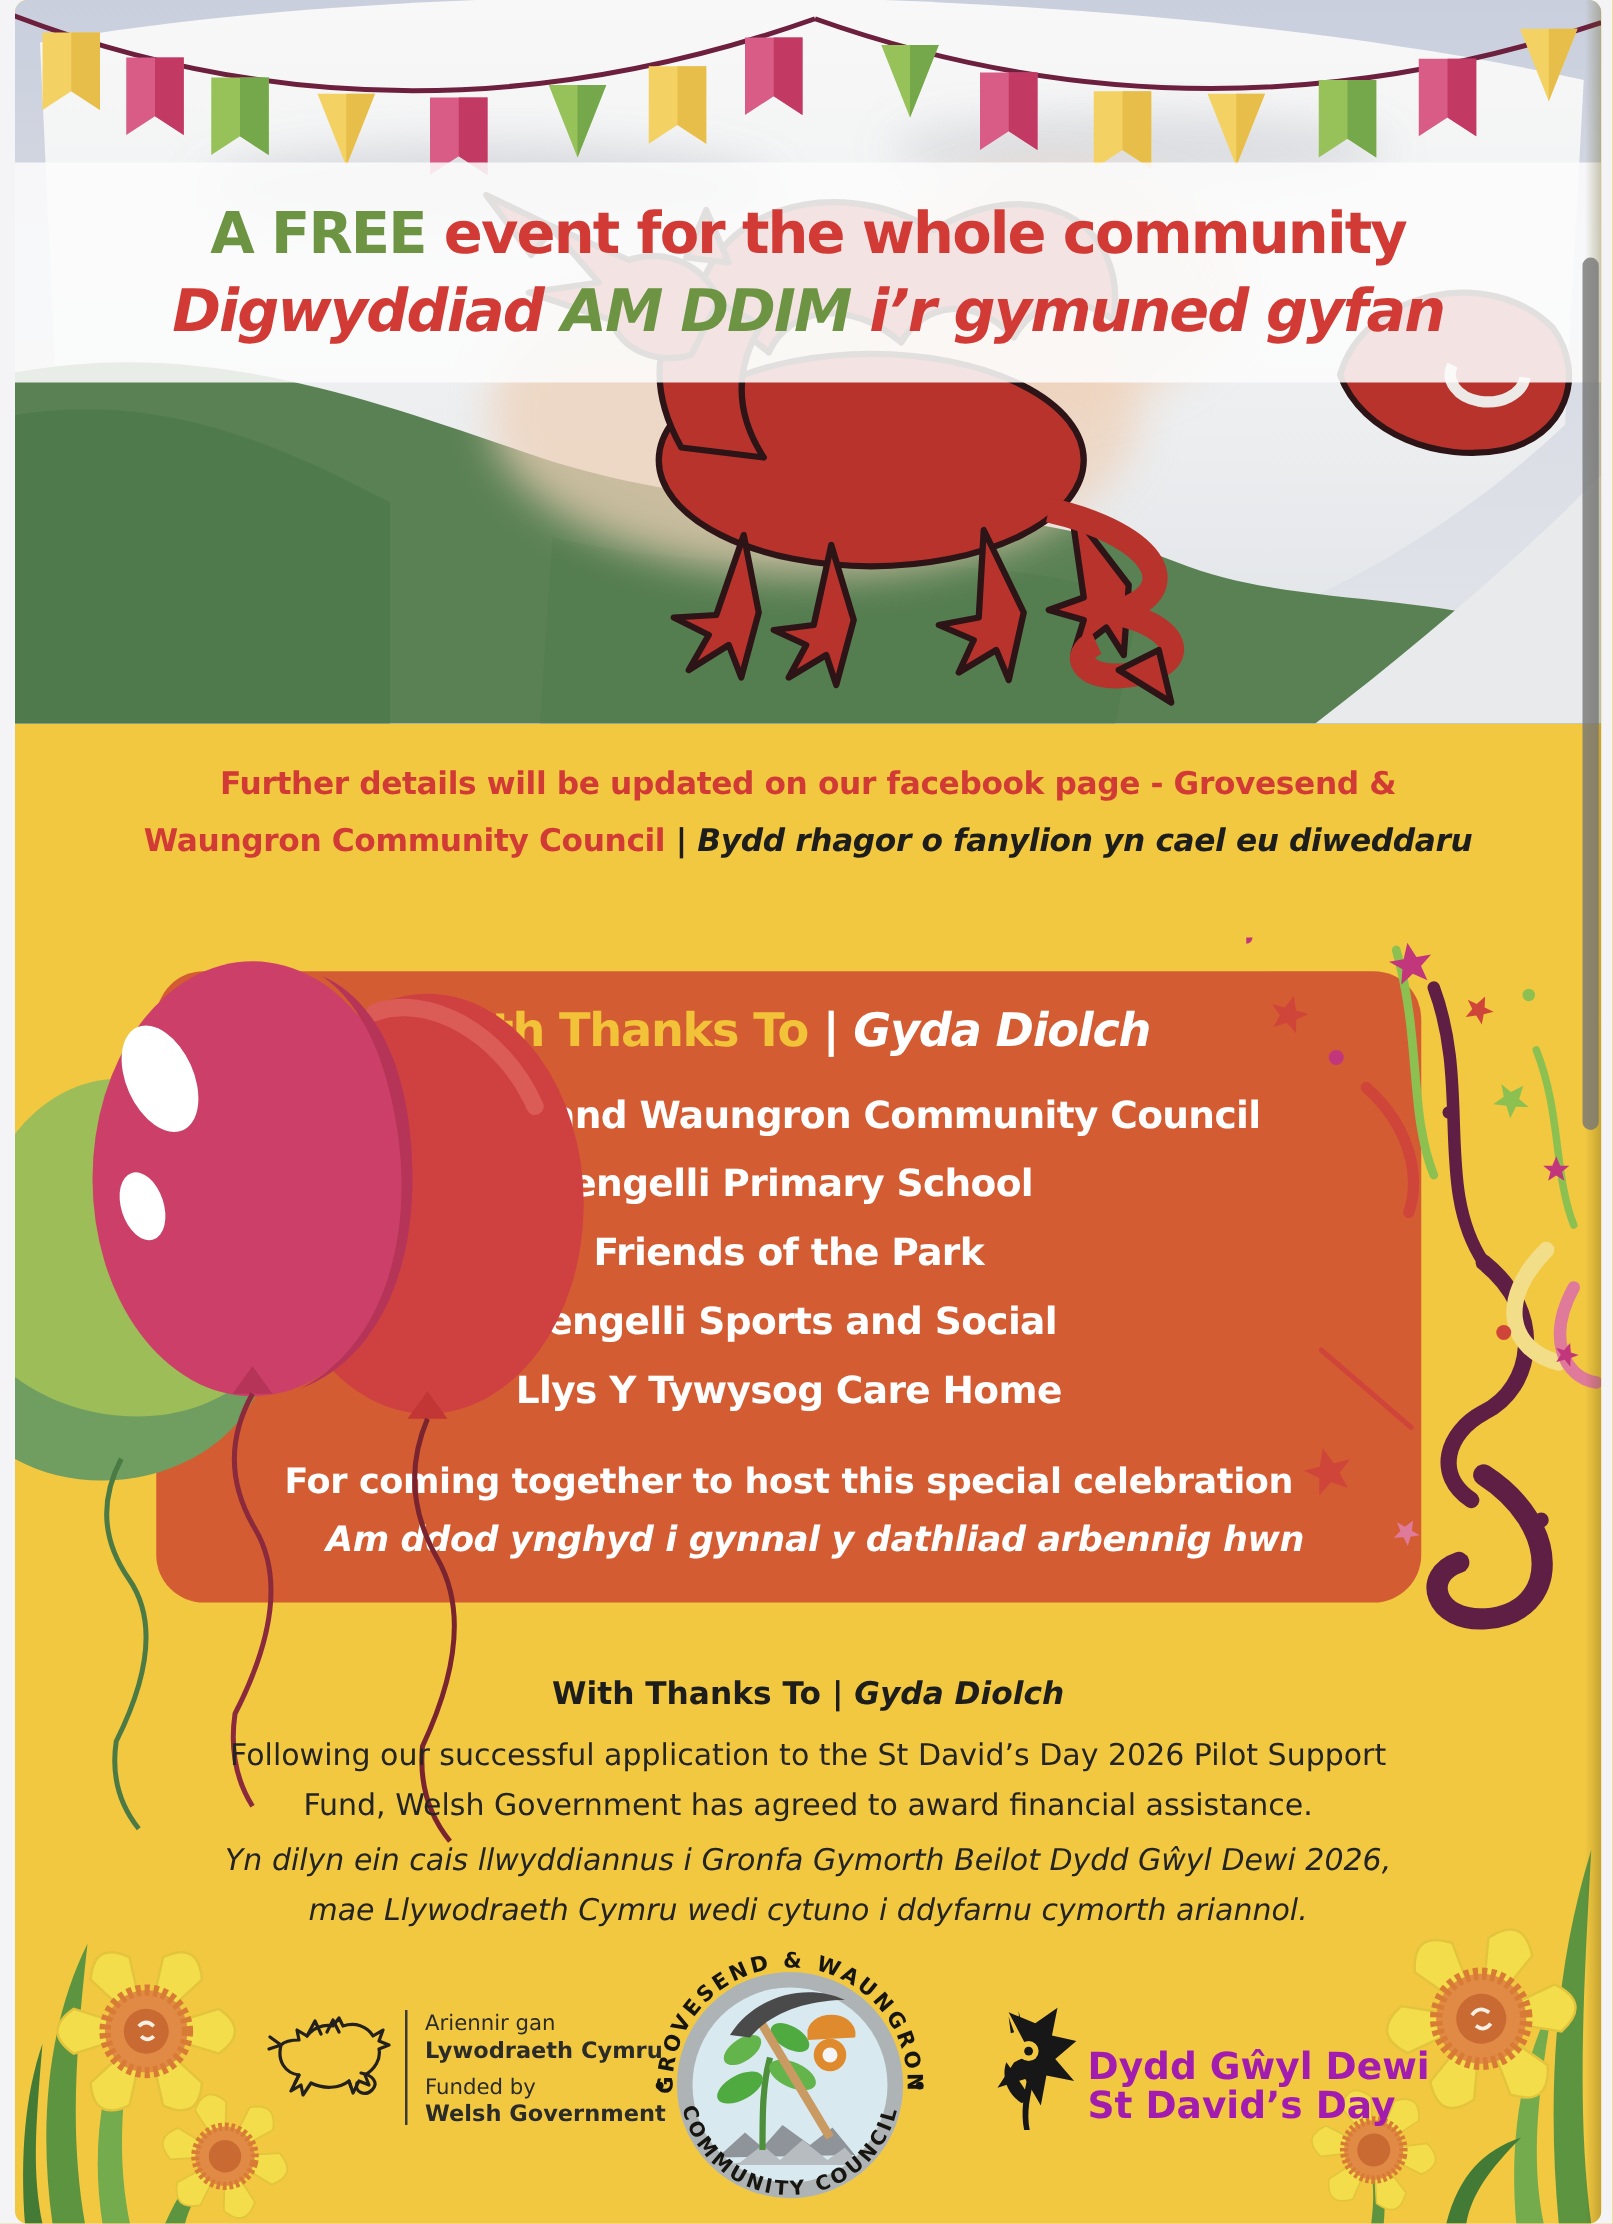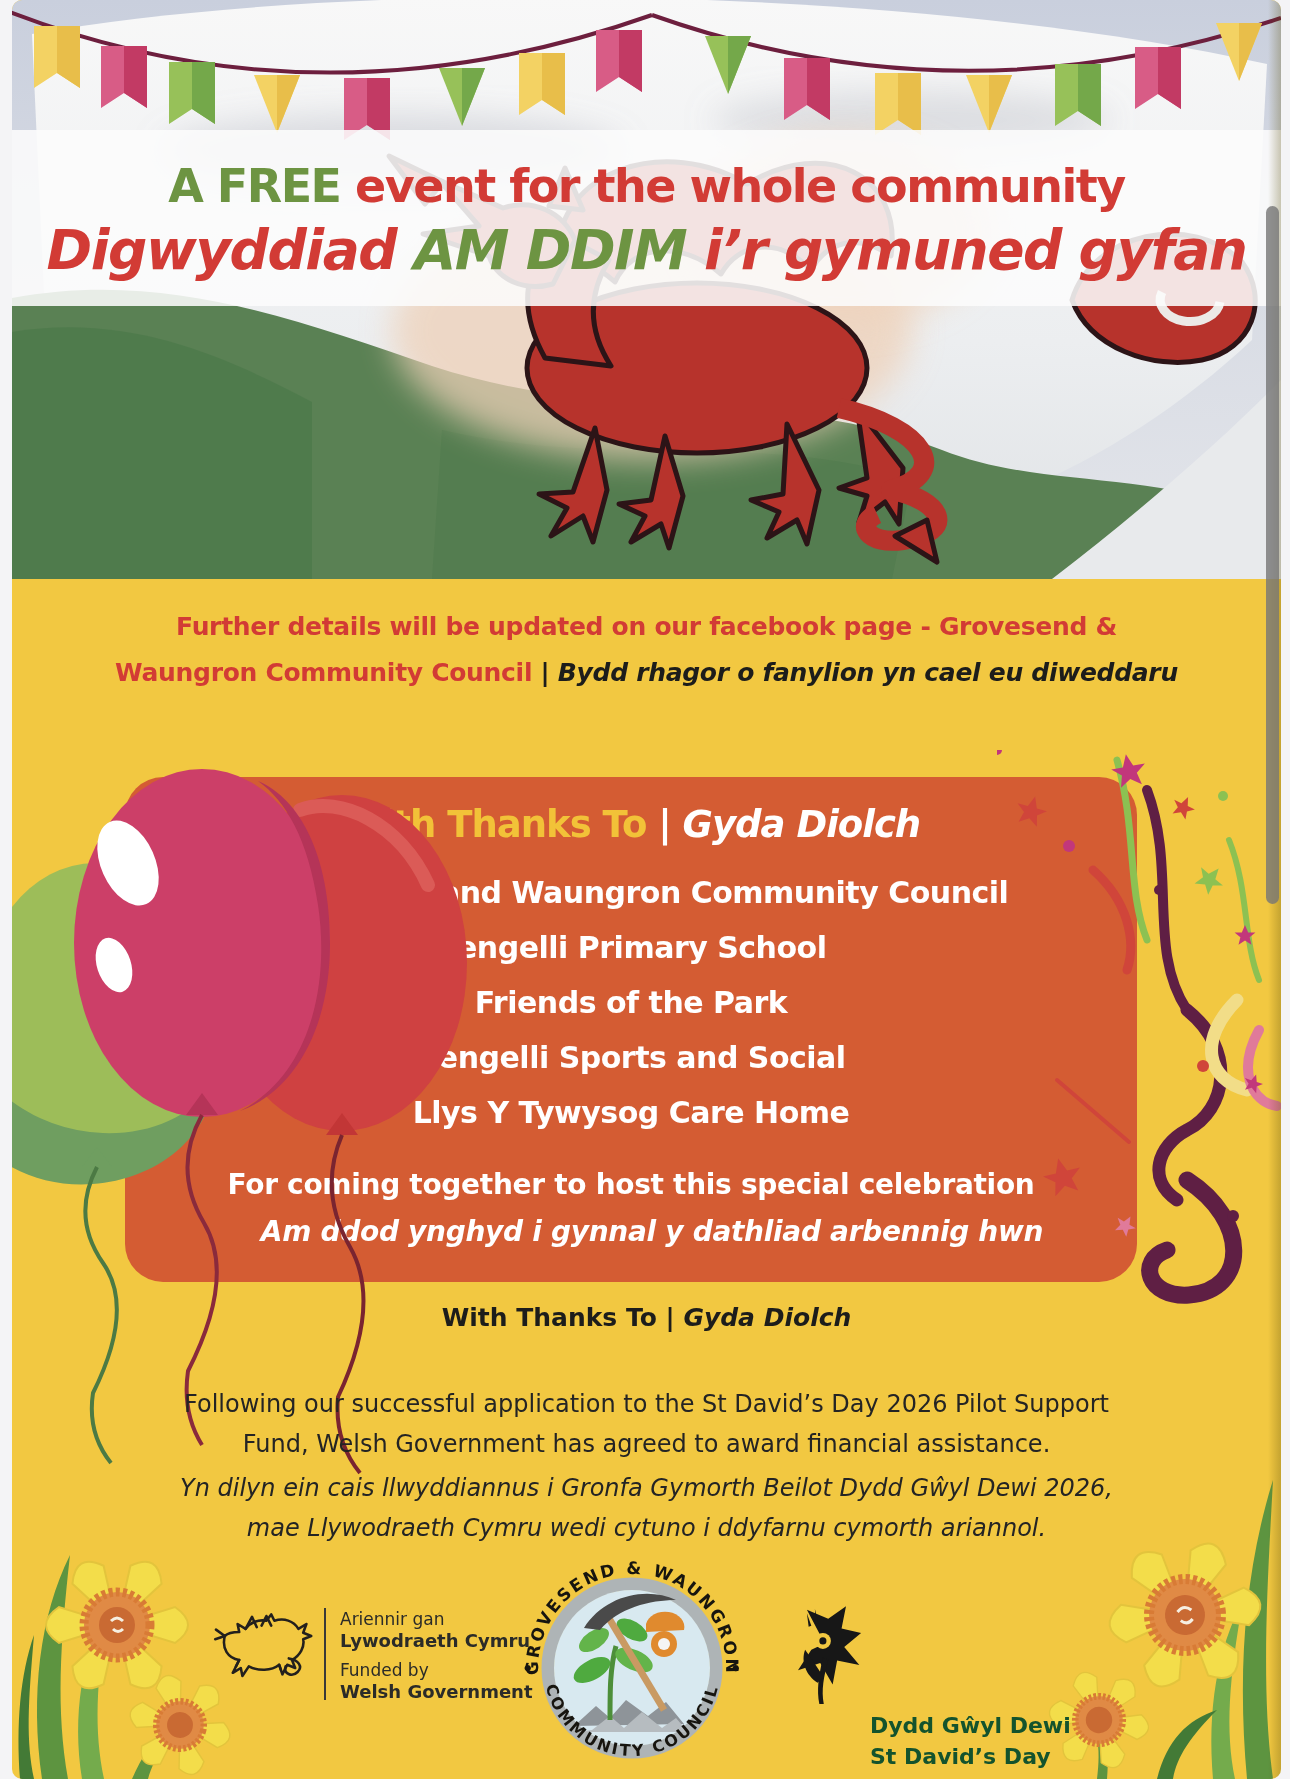--- a/index.html
+++ b/index.html
@@ -3,53 +3,53 @@
 <meta charset="utf-8">
 <style>
   html,body{margin:0;padding:0;}
   body{width:1290px;height:1779px;background:#f4f4f6;font-family:"DejaVu Sans","Liberation Sans",sans-serif;overflow:hidden;position:relative;}
   .poster{position:absolute;left:12px;top:0;width:1269px;height:1779px;background:#F2C841;border-radius:10px;overflow:hidden;}
   
   .hero{position:absolute;left:0;top:0;width:1269px;height:579px;background:linear-gradient(180deg,#c9cfdd 0%,#d6dae3 40%,#e3e5ea 100%);overflow:hidden;}
   .hero svg{position:absolute;left:0;top:0;}
   .title-band{position:absolute;left:0;top:130px;width:1269px;height:176px;background:rgba(252,252,252,0.88);display:flex;flex-direction:column;justify-content:center;align-items:center;gap:6px;}
   .title-line1{font-size:46px;font-weight:800;letter-spacing:-1.5px;line-height:58px;white-space:nowrap;}
-  .title-line2{font-size:55px;font-weight:800;font-style:italic;letter-spacing:-1.5px;line-height:58px;white-space:nowrap;}
+  .title-line2{font-size:47px;font-weight:800;font-style:italic;letter-spacing:-1.5px;line-height:58px;white-space:nowrap;}
   .t-green{color:#6D9442;}
   .t-red{color:#D23B35;}
   
   .notice{position:absolute;left:40px;top:604px;width:1189px;text-align:center;font-size:25px;font-weight:800;line-height:46px;letter-spacing:-0.3px;color:#1D1D1B;}
   .n-red{color:#D23B35;}
   .n-italic{font-style:italic;}
   
   .thanks-box{position:absolute;left:113px;top:777px;width:1012px;height:505px;background:#D45C33;border-radius:38px;}
   .box-heading{position:absolute;left:0;top:26px;width:100%;text-align:center;font-size:37px;font-weight:800;letter-spacing:-1px;color:#fff;white-space:nowrap;}
   .bh-gold{color:#F2C238;}
   .bh-white-italic{font-style:italic;}
   .box-orgs{position:absolute;left:0;top:88px;width:100%;margin:0;padding:0;list-style:none;text-align:center;}
   .box-orgs li{font-size:30px;font-weight:800;color:#fff;line-height:55px;letter-spacing:-0.5px;}
   .box-footer{position:absolute;left:0;top:384px;width:100%;text-align:center;color:#fff;font-size:28px;font-weight:700;line-height:47px;letter-spacing:-0.3px;}
   .bf-cy{font-style:italic;margin-left:42px;}
   
-  .mini-heading{position:absolute;left:0;top:1303px;width:1269px;text-align:center;font-size:25px;font-weight:800;color:#1D1D1B;}
+  .mini-heading{position:absolute;left:0;top:1340px;width:1269px;text-align:center;font-size:25px;font-weight:800;color:#1D1D1B;}
   .mh-cy{font-style:italic;}
   .para{position:absolute;left:90px;width:1089px;text-align:center;font-size:24px;line-height:40px;color:#242424;font-weight:500;margin-top:28px;}
   .para-en{top:1356px;}
   .para-cy{top:1440px;font-style:italic;}
   
   .deco{position:absolute;pointer-events:none;}
   
   .wg-logo{position:absolute;left:200px;top:1608px;}
   .wg-divider{position:absolute;left:312px;top:1608px;width:2px;height:92px;background:#3a3a38;}
   .wg-text{position:absolute;left:328px;top:1608px;color:#2b2b28;font-size:17px;line-height:22px;}
   .wg-text .bold{font-weight:700;font-size:18px;}
   .wg-text .gap{height:7px;}
   .cc-logo{position:absolute;left:500px;top:1548px;}
   .sd-logo{position:absolute;left:770px;top:1604px;}
-  .sd-text{position:absolute;left:858px;top:1710px;color:#14532d;font-size:22px;font-weight:700;line-height:31px;white-space:nowrap;}
+  .sd-text{position:absolute;left:858px;top:1638px;color:#a21caf;font-size:30px;font-weight:700;line-height:31px;white-space:nowrap;}
   
   .edge-shade{position:absolute;right:0;top:0;width:13px;height:100%;background:linear-gradient(90deg,rgba(0,0,0,0) 0%,rgba(90,78,10,0.30) 100%);}
   .scrollbar-thumb{position:absolute;left:1266px;top:206px;width:13px;height:698px;border-radius:7px;background:rgba(118,118,118,0.8);}
 </style>
 </head>
 <body>
 
 <div class="poster">
 
   <div class="hero">

